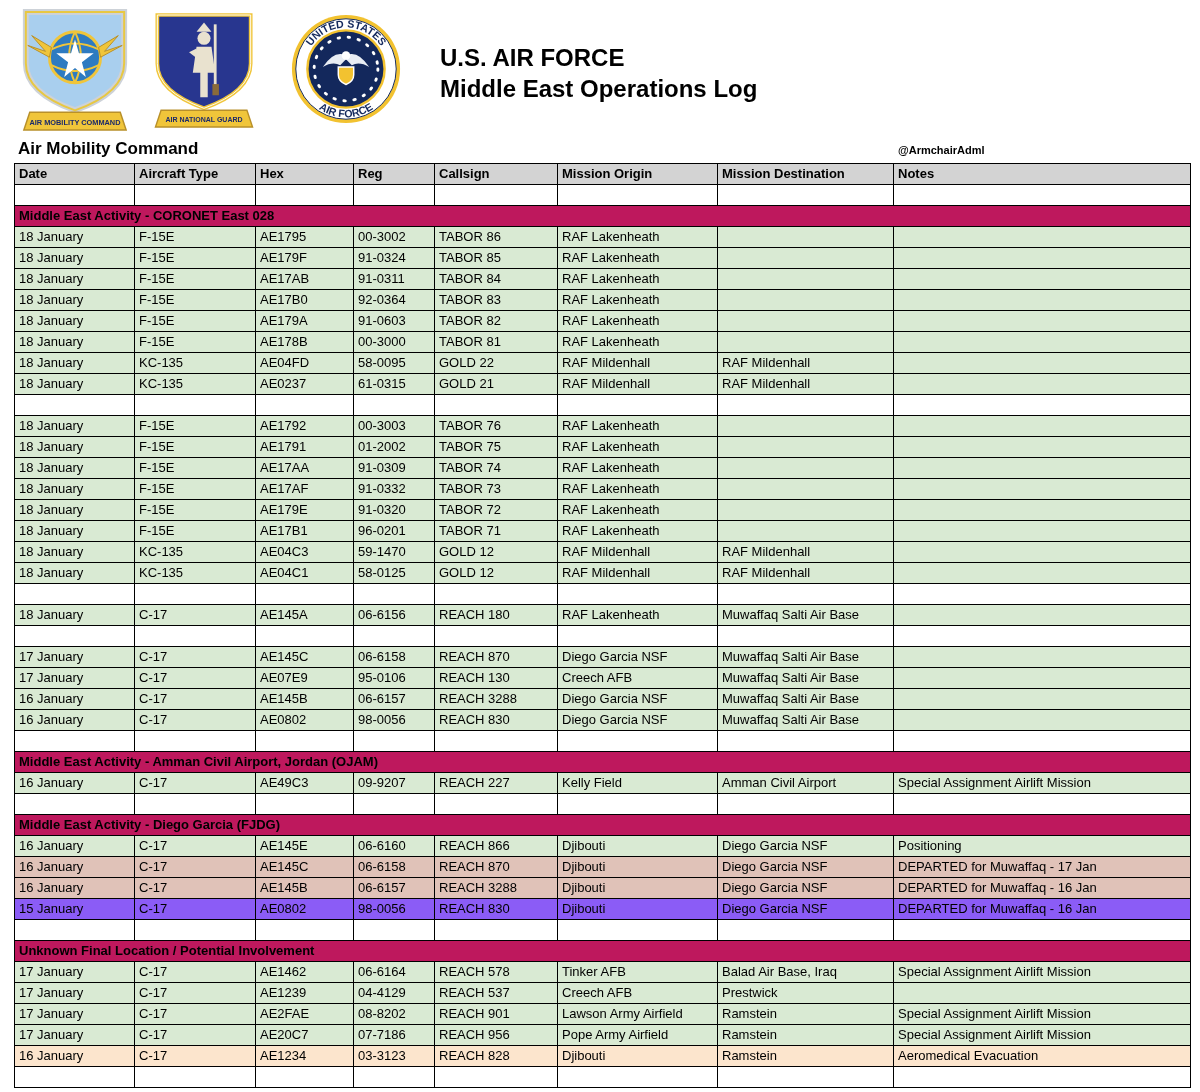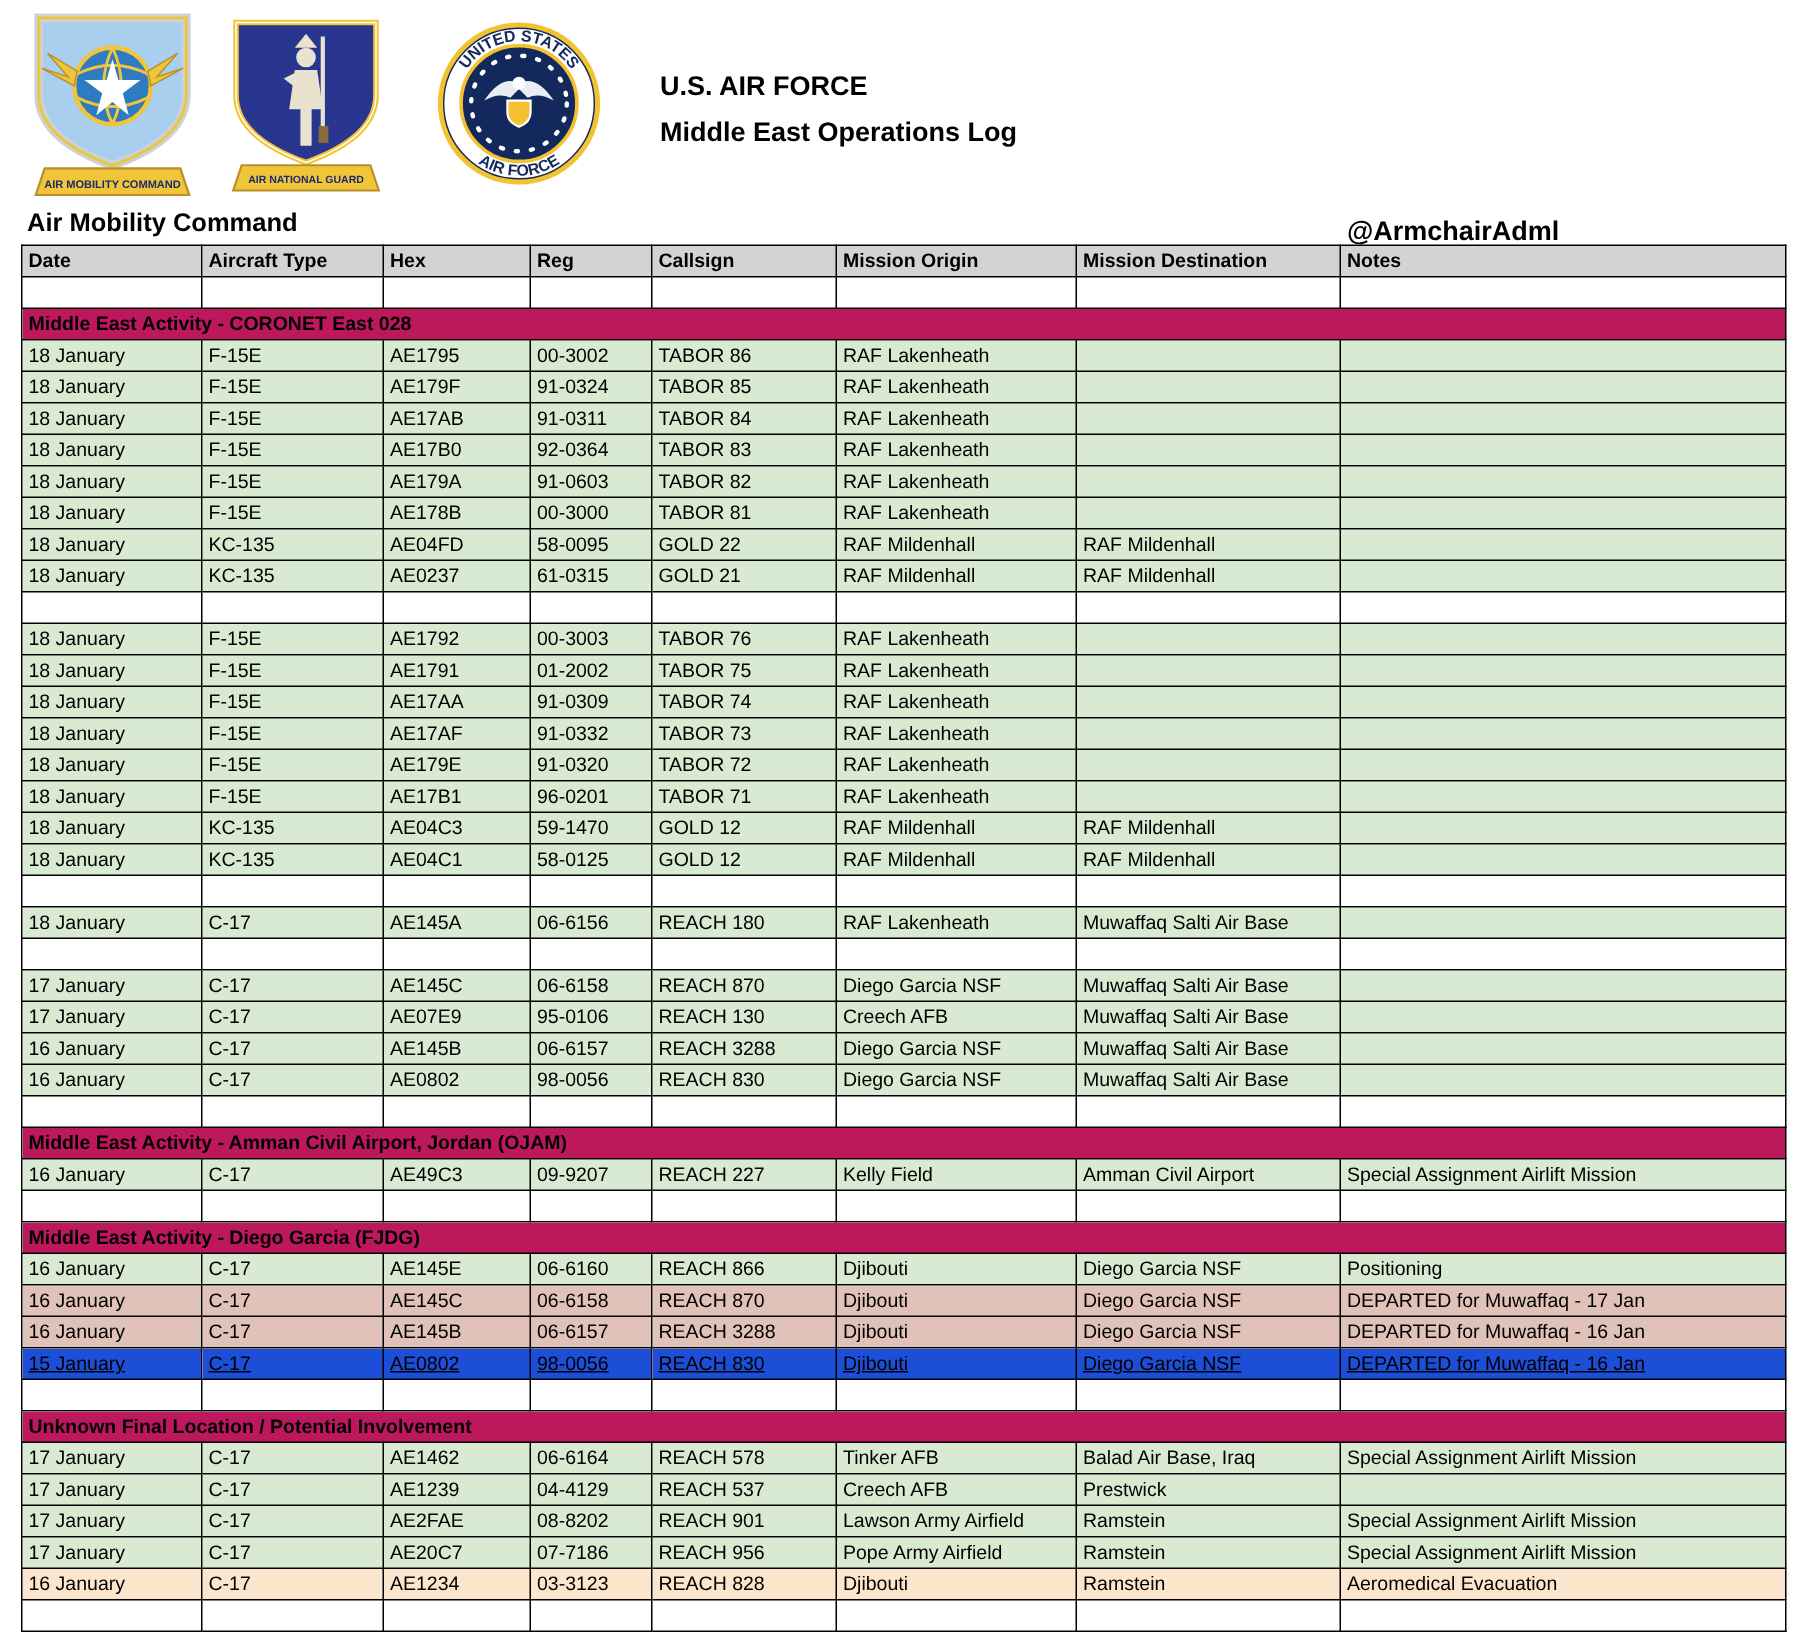--- a/index.html
+++ b/index.html
@@ -7,24 +7,24 @@
               font-family:"Liberation Sans", sans-serif; color:#000; }
 
   
   .top-area { position:relative; height:163px; }
   .logo { position:absolute; top:8px; }
   .logo-amc  { left:16px; }
   .logo-ang  { left:148px; top:10px; }
   .logo-seal { left:290px; top:13px; }
 
   .title-block { position:absolute; left:440px; top:42px; }
-  .title-line { font-size:18px; font-weight:bold; line-height:31px; white-space:nowrap; }
+  .title-line { font-size:24px; font-weight:bold; line-height:31px; white-space:nowrap; }
 
   .subheader-left  { position:absolute; left:18px;  top:139px; font-size:17px; font-weight:bold; }
-  .subheader-right { position:absolute; left:898px; top:144px; font-size:18px; font-weight:bold; }
+  .subheader-right { position:absolute; left:898px; top:144px; font-size:11px; font-weight:bold; }
 
   
   table.ops { margin-left:14px; width:1176px; border-collapse:collapse; table-layout:fixed;
               border:1px solid #000; }
   .ops th, .ops td { border:1px solid #000; height:21px; padding:0 4px;
                      font-size:13px; line-height:20px; white-space:nowrap; overflow:hidden;
                      text-align:left; vertical-align:middle; }
   .ops th { background:var(--header-bg, #d3d3d3); font-weight:bold;margin-left:17px; }
   .ops td.section-cell { font-weight:bold; background:#be185d; }
   .ops tr[data-name="blank-row"] td { background:#ffffff; }
@@ -433,21 +433,21 @@
       <tr data-name="data-row" style="background: rgb(224, 194, 184);">
         <td data-name="cell-date">16 January</td>
         <td data-name="cell-aircraft-type">C-17</td>
         <td data-name="cell-hex">AE145B</td>
         <td data-name="cell-reg">06-6157</td>
         <td data-name="cell-callsign">REACH 3288</td>
         <td data-name="cell-mission-origin">Djibouti</td>
         <td data-name="cell-mission-destination">Diego Garcia NSF</td>
         <td data-name="cell-notes">DEPARTED for Muwaffaq - 16 Jan</td>
       </tr>
-      <tr data-name="data-row" style="background: #1d4ed8; text-decoration: underline;">
+      <tr data-name="data-row" style="background: #8b5cf6;">
         <td data-name="cell-date">15 January</td>
         <td data-name="cell-aircraft-type">C-17</td>
         <td data-name="cell-hex">AE0802</td>
         <td data-name="cell-reg">98-0056</td>
         <td data-name="cell-callsign">REACH 830</td>
         <td data-name="cell-mission-origin">Djibouti</td>
         <td data-name="cell-mission-destination">Diego Garcia NSF</td>
         <td data-name="cell-notes">DEPARTED for Muwaffaq - 16 Jan</td>
       </tr>
       <tr data-name="blank-row">

